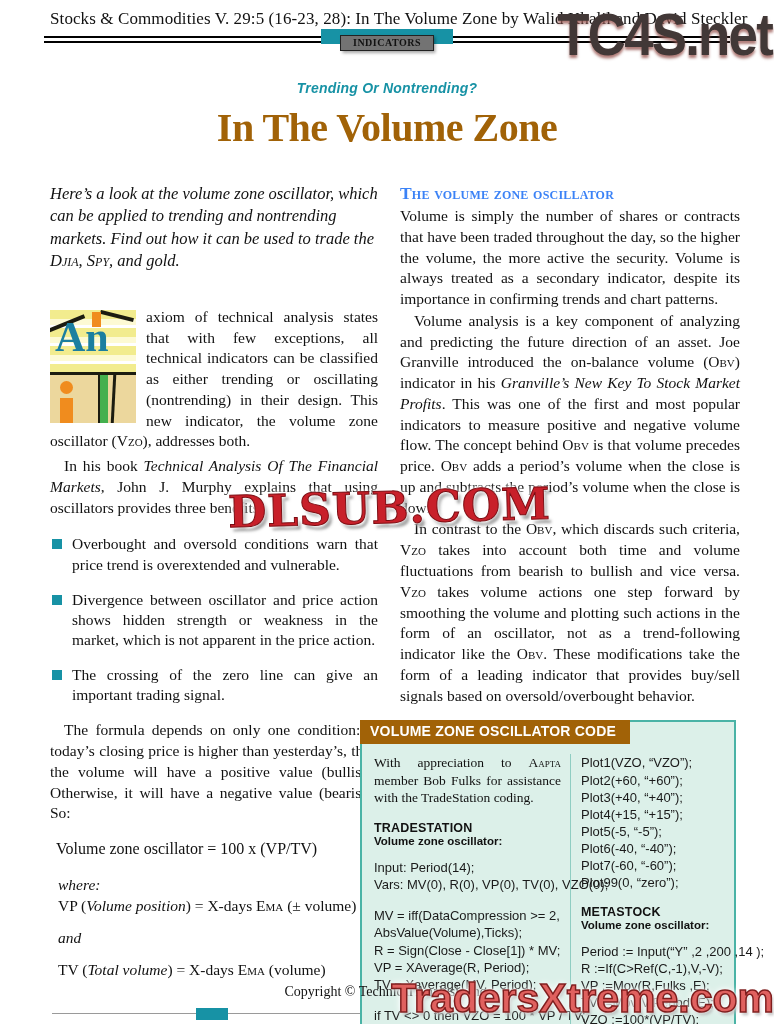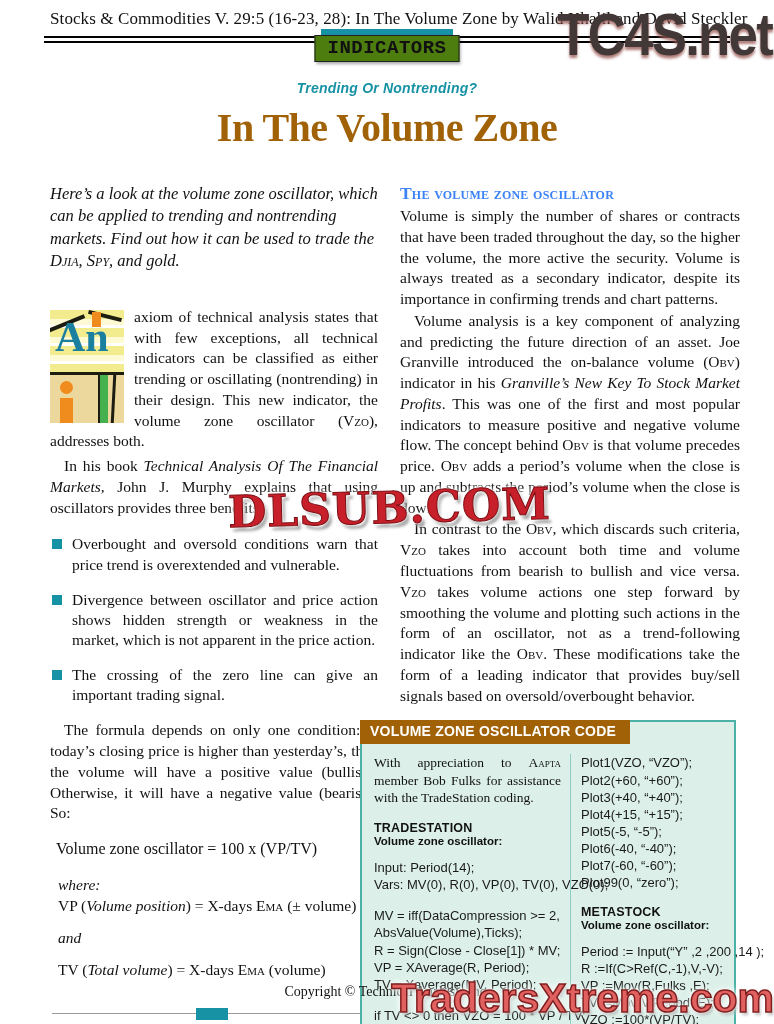--- a/index.html
+++ b/index.html
@@ -13,24 +13,23 @@
   .citation{ padding:9px 0 0 50px; font-size:17px; letter-spacing:.1px; }
   .rules{ position:relative; margin:7px 44px 0 44px; height:22px; }
   .rule{ height:2px; background:#000; }
   .rule + .rule{ margin-top:3px; }
   .ind-tab{
     position:absolute; left:50%; top:-7px; transform:translateX(-50%);
     width:132px; height:15px; background:#1792a5;
   }
   .ind-box{
     position:absolute; left:50%; top:-1px; transform:translateX(-50%);
-    background:#4d7c0f; border:1.5px solid #222; box-shadow:2px 2px 3px rgba(0,0,0,.35);
-    padding:1px 12px 2px; font-weight:bold; font-size:19px; letter-spacing:.5px;
+    background:#737373; border:1.5px solid #222; box-shadow:2px 2px 3px rgba(0,0,0,.35);
+    padding:1px 12px 2px; font-weight:bold; font-size:10px; letter-spacing:.5px;
     white-space:nowrap;
-    font-family:Liberation Mono, monospace;
   }
   .kicker{
     margin-top:22px; text-align:center; font-family:"Liberation Sans", sans-serif;
     font-style:italic; font-weight:bold; font-size:14px; color:#1792a5; letter-spacing:.2px;
   }
   .page-title{
     margin-top:8px; text-align:center; font-size:40px; font-weight:bold;
     letter-spacing:-.5px; color:#a16207;
   }
   
@@ -38,21 +37,21 @@
   .col-left{ width:328px; flex:none; }
   .col-right{ width:340px; flex:none; }
   p.body{ font-size:15.5px; line-height:1.34; text-align:justify; }
   p.intro{ font-size:16.5px; line-height:1.36; font-style:italic; text-align:left; margin-bottom:34px;}
   .it{ font-style:italic; }
   .sc{ font-variant:small-caps; }
   .indent{ text-indent:14px; }
   
   .opening{ display:flow-root; }
   .dropcap-art{
-    position:relative; float:left; width:74px; height:113px; margin:3px 10px 2px 0;
+    position:relative; float:left; width:86px; height:113px; margin:3px 10px 2px 0;
     background:repeating-linear-gradient(180deg,#f2ec8e 0 9px,#fdfad4 9px 15px,#ffffff 15px 18px);
     overflow:hidden;
   }
   .dca-l1{ position:absolute; top:12px; left:-6px; width:42px; height:4px; background:#1c1c10; transform:rotate(-22deg); }
   .dca-l2{ position:absolute; top:4px; right:2px; width:34px; height:4px; background:#1c1c10; transform:rotate(14deg); }
   .dca-tick{ position:absolute; top:2px; left:42px; width:9px; height:15px; background:#f08c1e; }
   .dca-bottom{ position:absolute; left:0; top:62px; width:100%; height:51px; background:#ecd79d; border-top:3px solid #1c1c10; }
   .dca-green{ position:absolute; left:48px; top:65px; width:10px; height:48px; background:#44b04e; border-left:2px solid #1c1c10; }
   .dca-vline{ position:absolute; left:62px; top:65px; width:3px; height:48px; background:#1c1c10; transform:rotate(3deg); }
   .dca-idot{ position:absolute; left:10px; top:71px; width:13px; height:13px; border-radius:50%; background:#f08c1e; }

